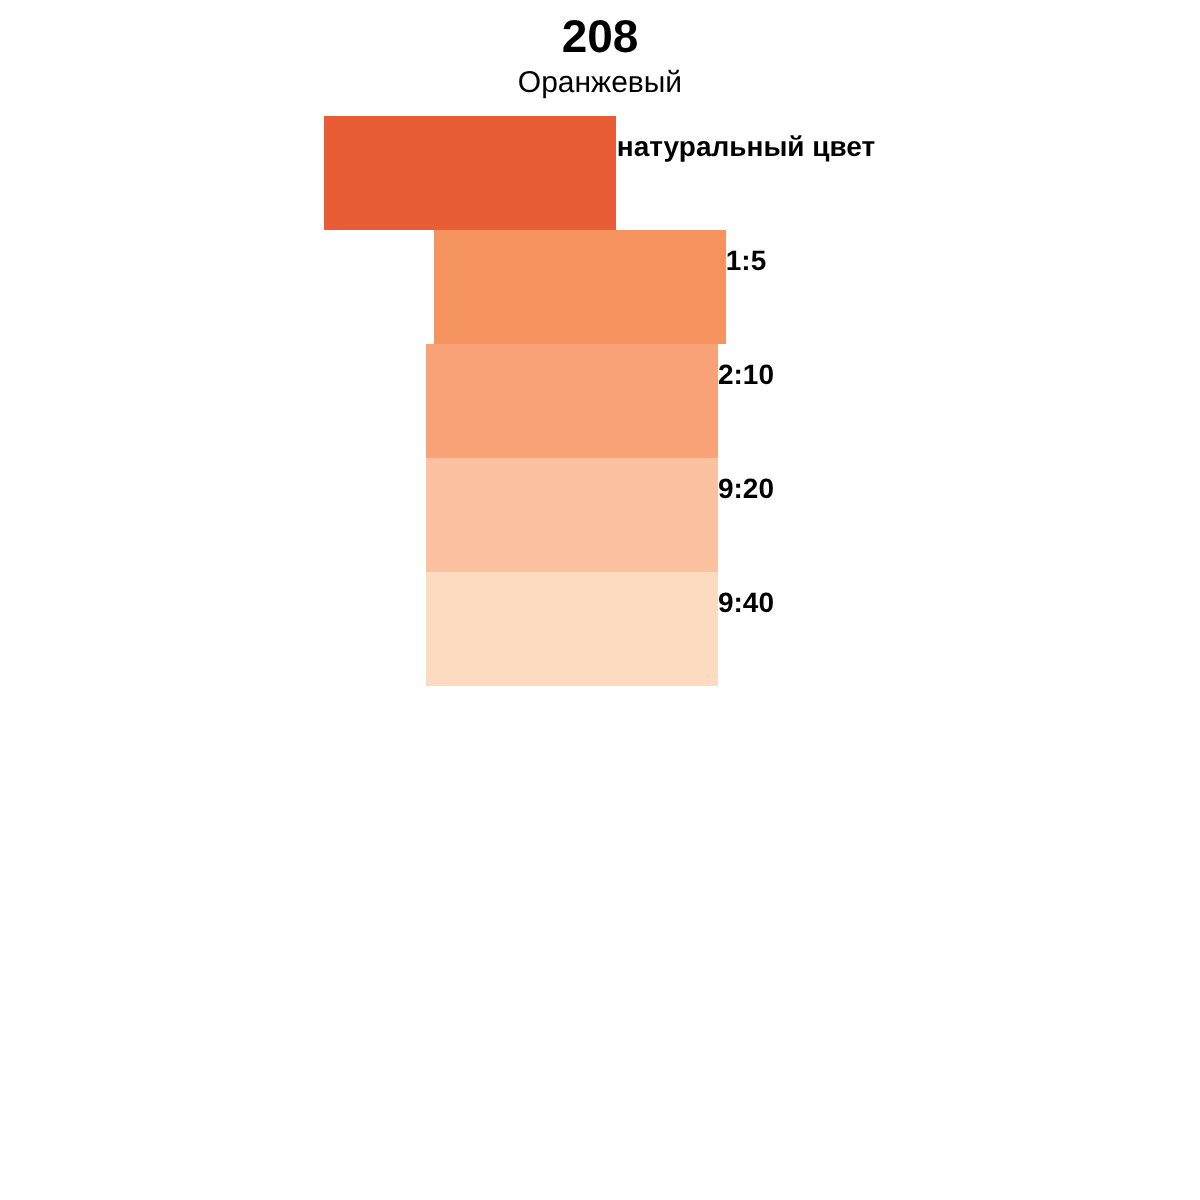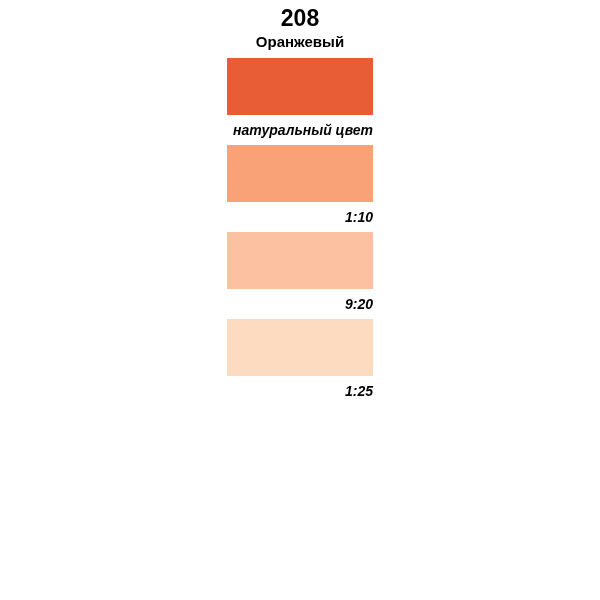--- a/index.html
+++ b/index.html
@@ -32,37 +32,36 @@
 
   .pigment-number {
     font-size: 23px;
     font-weight: bold;
     line-height: 25px;
     letter-spacing: 0px;
   }
 
   .pigment-name {
     font-size: 15px;
-    font-weight: bold;
+    font-weight: normal;
     line-height: 19px;
     margin-top: 1px;
   }
 
   .swatch-list {
     margin-top: 7px;
     display: flex;
     flex-direction: column;
     align-items: center;
   }
 
   .swatch-row {
     display: flex;
-    flex-direction: column;
-    align-items: flex-end;
-    font-style: italic;
+    flex-direction: row;
+    align-items: flex-start;
   }
 
   .swatch {
     width: 146px;
     height: 57px;
   }
 
   .swatch-label {
     font-size: 14px;
     font-weight: bold;
@@ -83,30 +82,34 @@
   </div>
 
   <div class="swatch-list">
 
     <div class="swatch-row">
       <div class="swatch" style="background-color: rgb(232, 92, 54);"></div>
       <div class="swatch-label">натуральный цвет</div>
     </div>
 
 
+    <div class="swatch-row">
+      <div class="swatch" style="background-color: rgb(245, 147, 95);"></div>
+      <div class="swatch-label">1:5</div>
+    </div>
 
     <div class="swatch-row">
       <div class="swatch" style="background-color: rgb(250, 162, 119);"></div>
-      <div class="swatch-label">1:10</div>
+      <div class="swatch-label">2:10</div>
     </div>
 
     <div class="swatch-row">
       <div class="swatch" style="background-color: rgb(252, 193, 160);"></div>
       <div class="swatch-label">9:20</div>
     </div>
 
     <div class="swatch-row">
       <div class="swatch" style="background-color: rgb(252, 219, 192);"></div>
-      <div class="swatch-label">1:25</div>
+      <div class="swatch-label">9:40</div>
     </div>
 
   </div>
 </div>
 
 </body></html>

